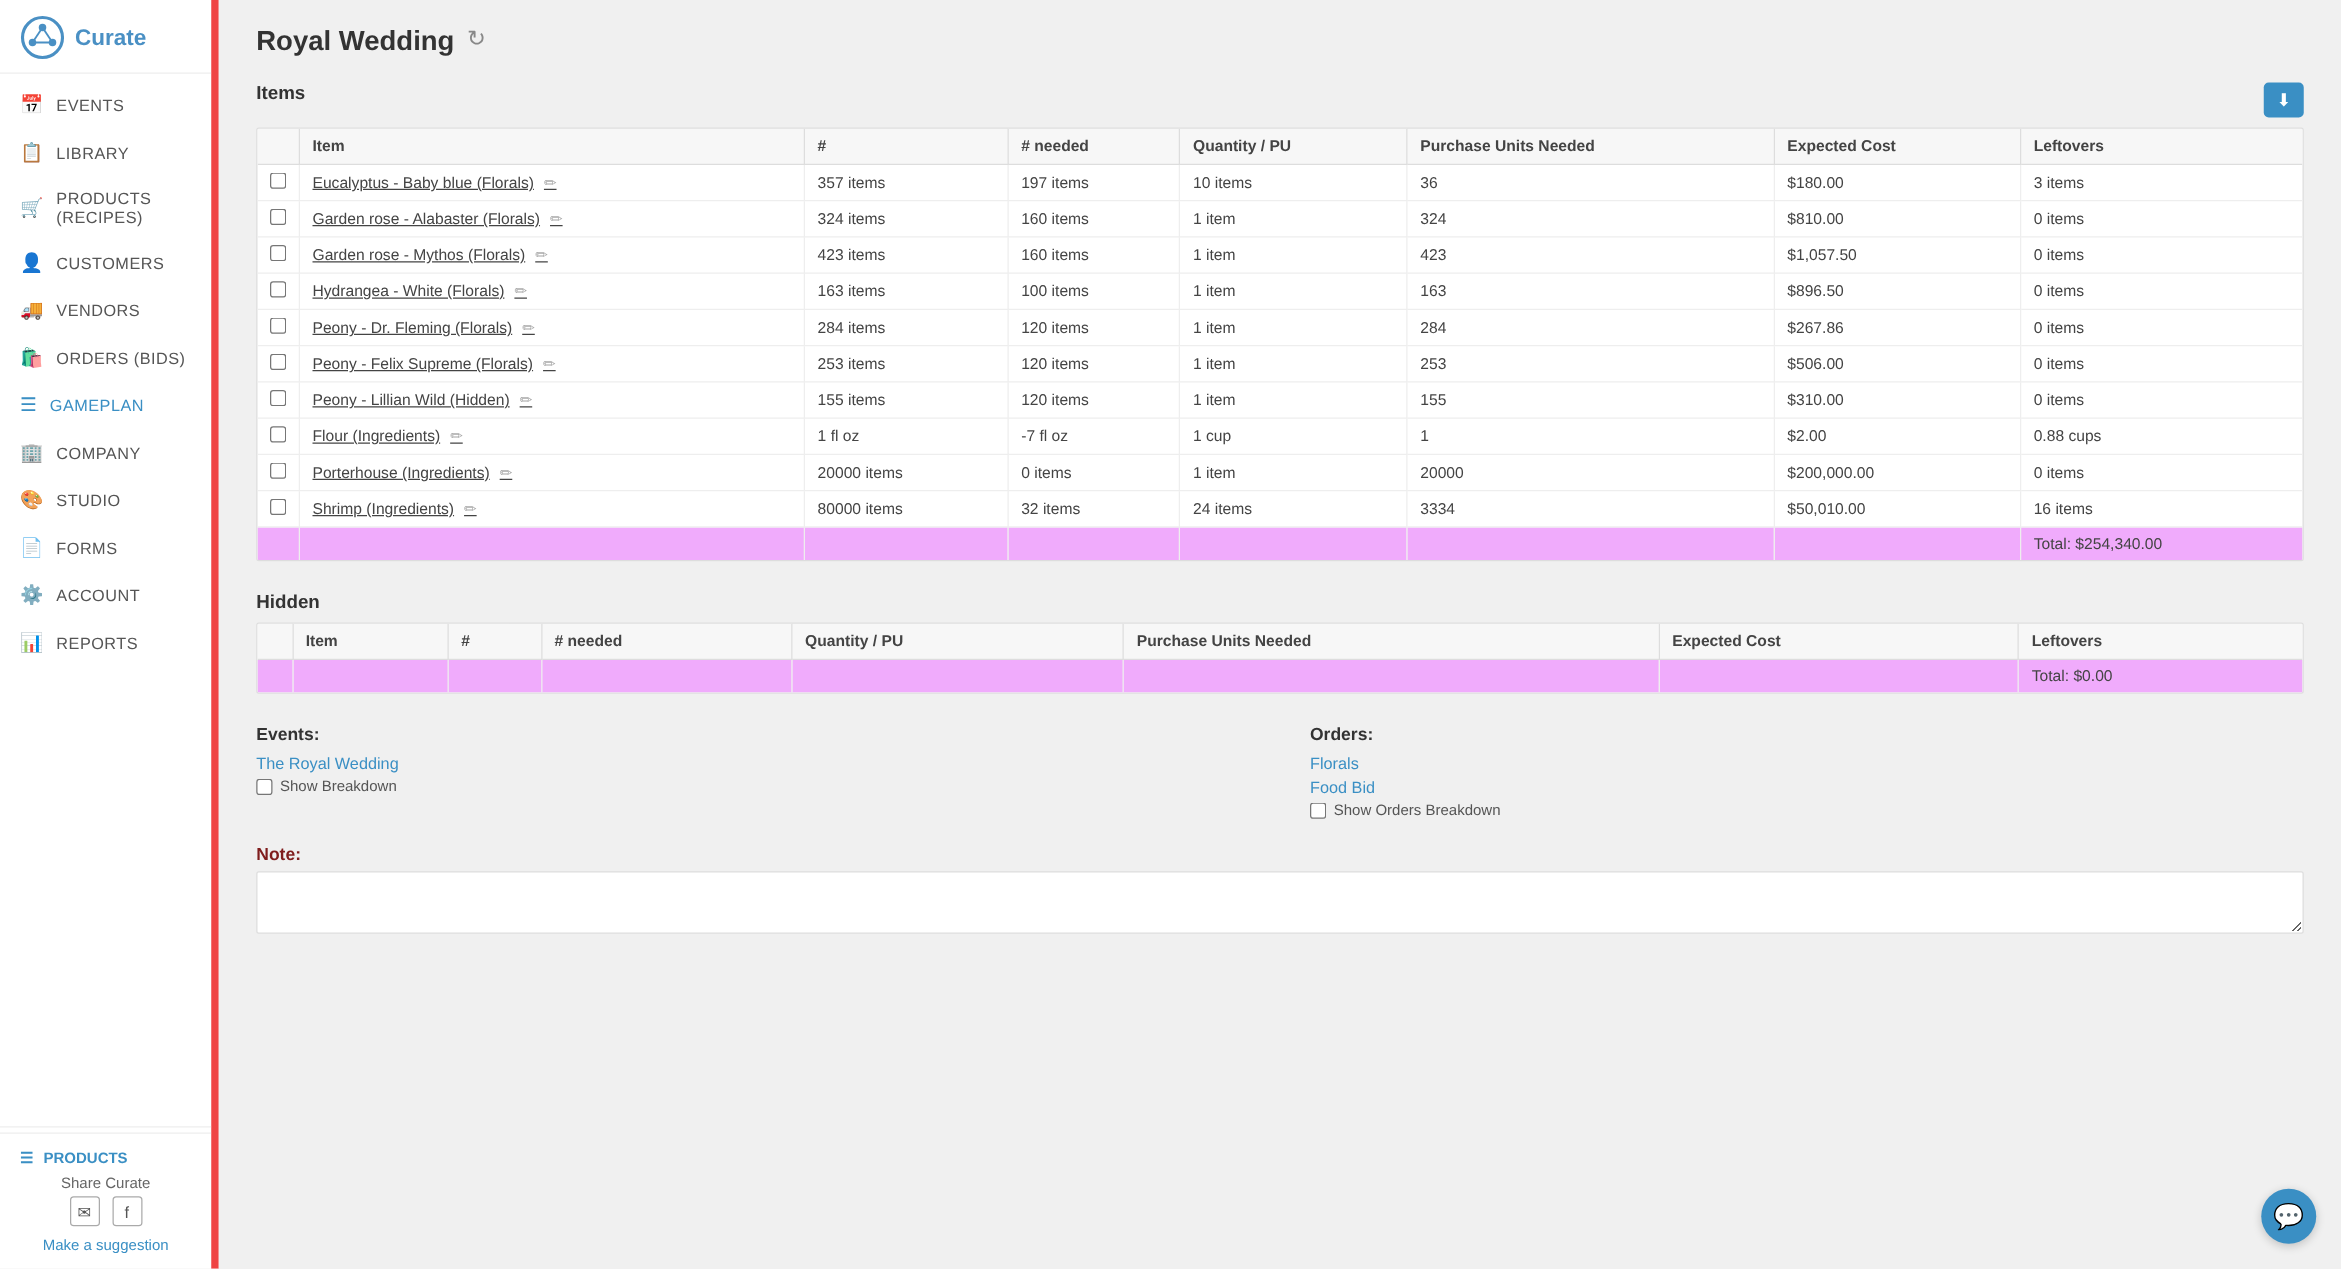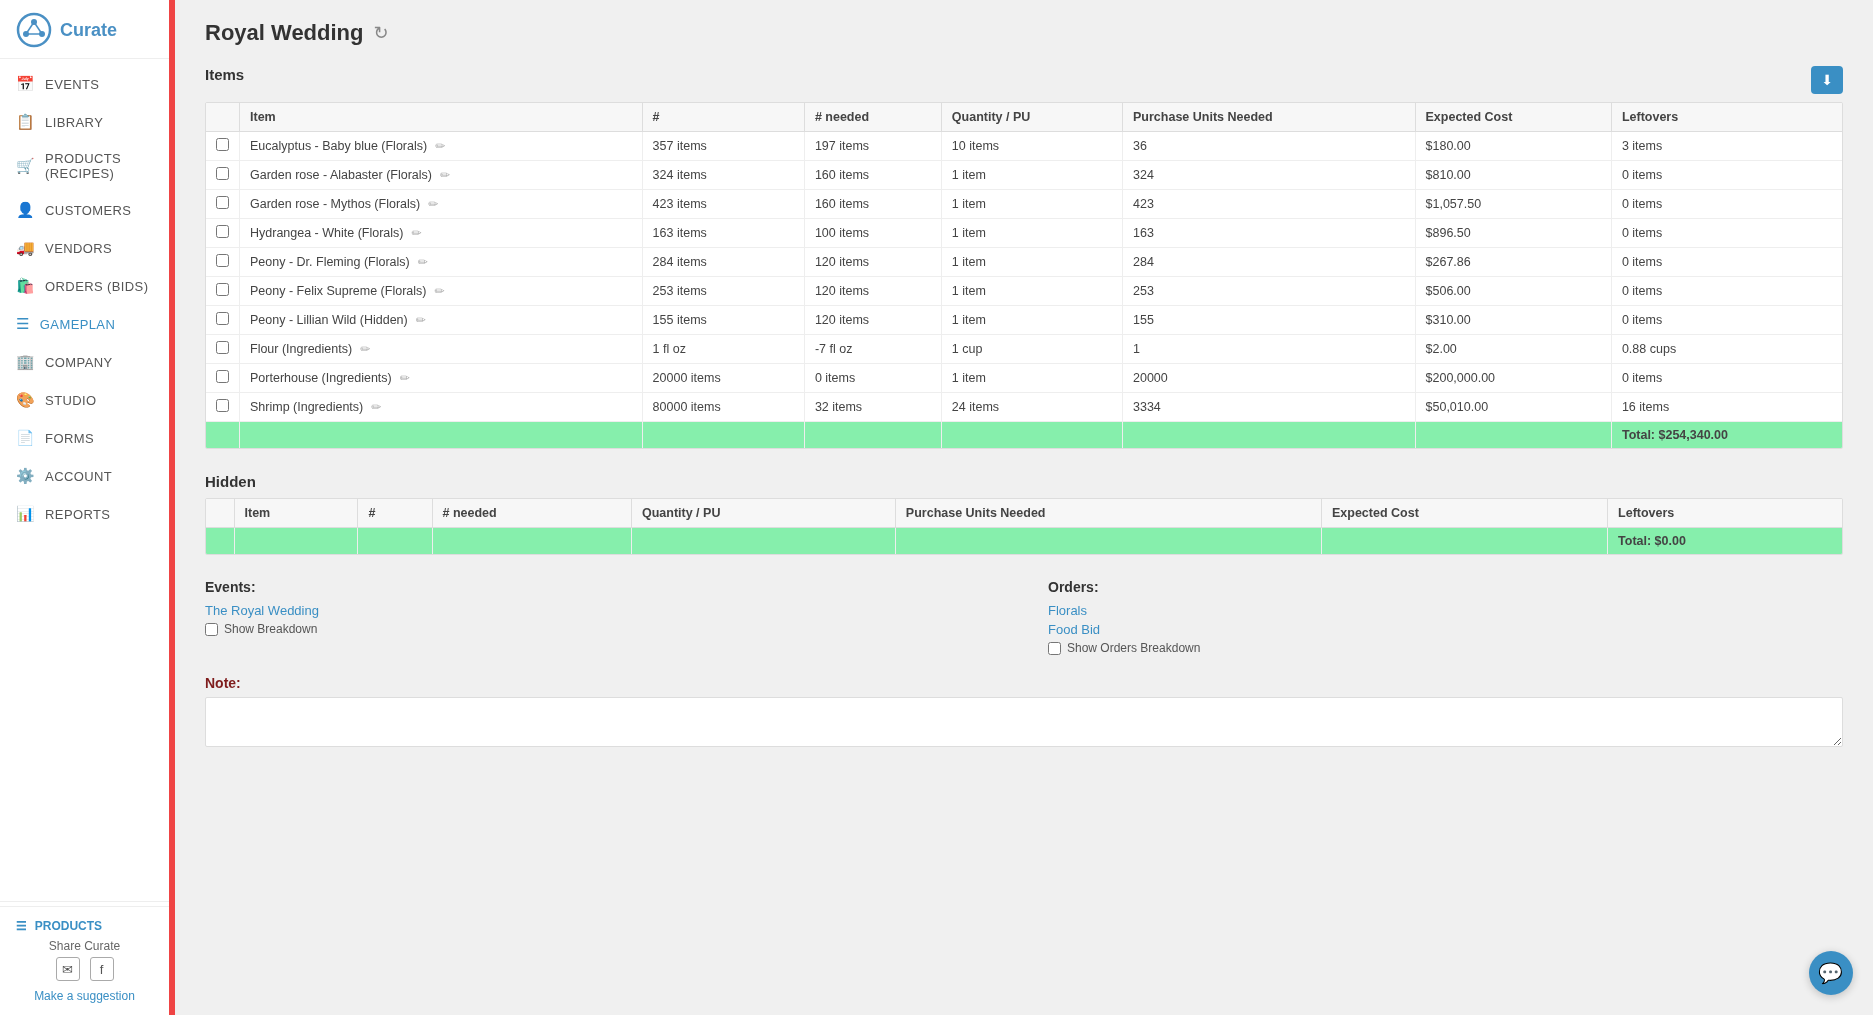--- a/index.html
+++ b/index.html
@@ -100,21 +100,21 @@
 
     
     #main {
       flex: 1;
       overflow-y: auto;
       background: #f0f0f0;
       padding: 20px 30px;
     }
     .page-title-row {
       display: flex;
-      align-items: center;
+      align-items: flex-start;
       gap: 10px;
       margin-bottom: 20px;
     }
     .page-title {
       font-size: 22px;
       font-weight: 600;
       color: #333;
     }
     .refresh-icon {
       color: #888;
@@ -181,24 +181,25 @@
     .edit-icon {
       color: #aaa;
       font-size: 12px;
       cursor: pointer;
       margin-left: 4px;
     }
     .item-name-cell {
       display: flex;
       align-items: flex-start;
       gap: 4px;
+      text-decoration: underline;
     }
     .total-row td {
-      background: #86efac;
-      font-weight: 700;
+      background: #f0abfc;
+      font-weight: 400;
     }
 
     
     .bottom-row {
       display: flex;
       gap: 48px;
       margin-bottom: 20px;
     }
     .events-section, .orders-section {
       flex: 1;

